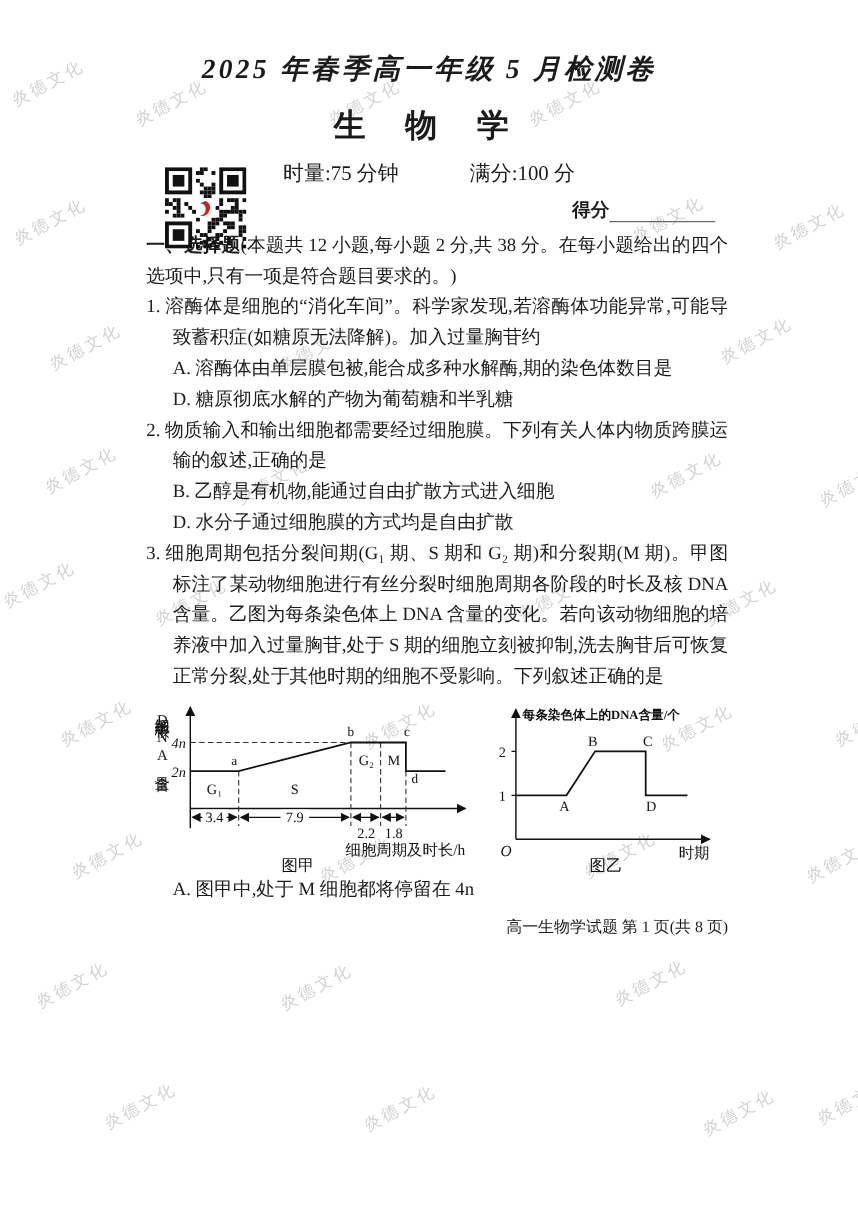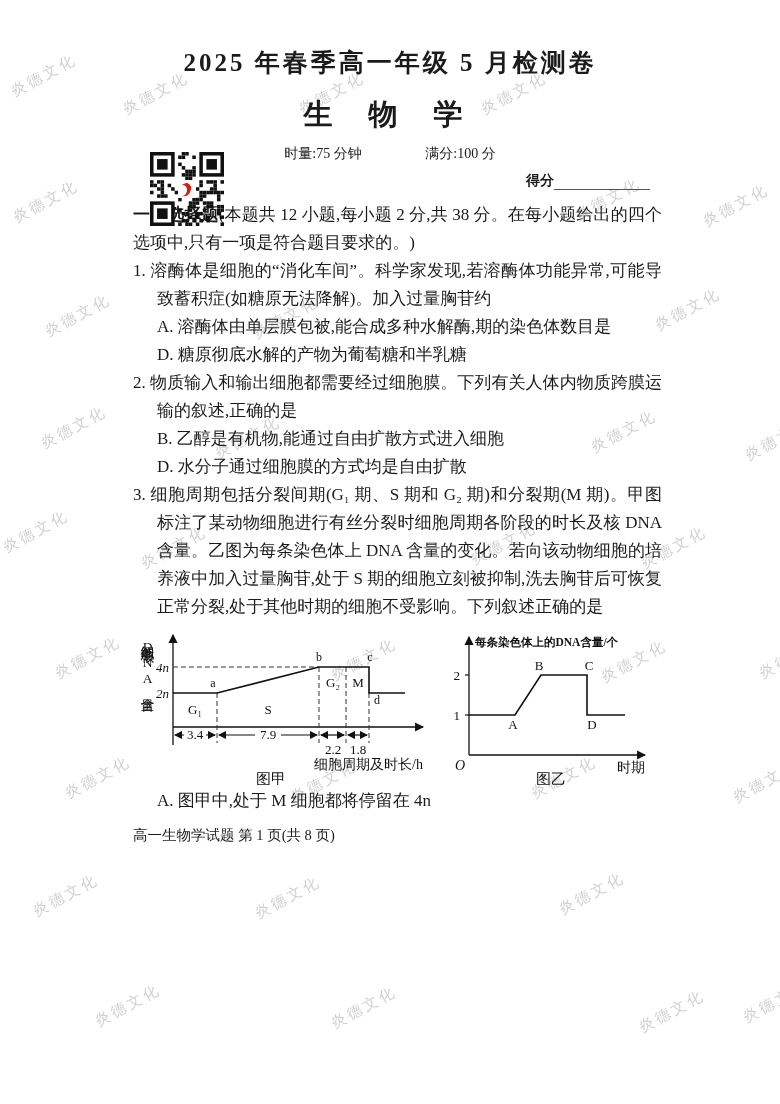--- a/index.html
+++ b/index.html
@@ -4,41 +4,41 @@
 <style>
   html,body{margin:0;padding:0;}
   body{background:#fff;}
   .page{position:relative;width:780px;height:1104px;background:#ffffff;overflow:hidden;
         font-family:"Liberation Serif","DejaVu Serif",serif;color:#1b1b1b;}
   .wm-layer{position:absolute;inset:0;z-index:0;}
   .wm{position:absolute;color:#c9c9c9;font-size:15px;letter-spacing:3px;
       transform:rotate(-28deg);white-space:nowrap;opacity:.85;}
   .content-layer{position:relative;z-index:1;}
   .exam-title{margin:46px 0 0 0;text-align:center;font-size:25px;font-weight:700;
-              letter-spacing:3px;}
+              font-style:italic;letter-spacing:3px;}
   .qr{position:absolute;left:150px;top:106px;width:74px;height:74px;}
   .subject{margin:16px 0 0 0;text-align:center;font-size:29px;font-weight:700;
            letter-spacing:14px;font-family:"Liberation Sans","DejaVu Sans",sans-serif;}
-  .info-line{margin-top:10px;text-align:center;font-size:14px;}
+  .info-line{margin-top:10px;text-align:center;font-size:19px;}
   .info-line span{margin:0 30px;}
-  .score-line{margin:8px 130px 0 0;text-align:right;font-size:14px;height:24px;}
+  .score-line{margin:8px 130px 0 0;text-align:right;font-size:17px;height:24px;}
   .score-label{font-weight:700;font-family:"Liberation Sans","DejaVu Sans",sans-serif;}
   .score-blank{display:inline-block;width:96px;border-bottom:1.5px solid #555;height:18px;vertical-align:bottom;}
   .content{margin:6px 118px 0 133px;font-size:17px;line-height:28px;}
   .content p{margin:0;text-align:justify;}
   .section-head b{font-family:"Liberation Sans","DejaVu Sans",sans-serif;font-weight:700;}
   .stem{padding-left:24px;text-indent:-24px;}
   .opt{margin-left:24px !important;}
   .figures{display:flex;gap:4px;margin:2px 0 2px 0;}
   .fig{position:relative;}
   .fig svg{display:block;}
   .ylabel-v{position:absolute;left:0;top:12px;writing-mode:vertical-rl;text-orientation:upright;
             font-size:13.5px;letter-spacing:1px;color:#111;}
   .fig text{font-family:"Liberation Serif","DejaVu Serif",serif;fill:#111;}
-  .footer-line{text-align:left;font-size:14.5px;margin-top:6px;}
+  .footer-line{text-align:right;font-size:14.5px;margin-top:6px;}
 </style>
 </head>
 <body>
 
 <div class="page">
   <div class="wm-layer" id="wm-layer">
       <div class="wm" style="color: rgb(201, 201, 201); left: 8px; top: 66px;">炎德文化</div>
       <div class="wm" style="color: rgb(201, 201, 201); left: 120px; top: 84px;">炎德文化</div>
       <div class="wm" style="color: rgb(201, 201, 201); left: 296px; top: 84px;">炎德文化</div>
       <div class="wm" style="color: rgb(201, 201, 201); left: 478px; top: 84px;">炎德文化</div>

